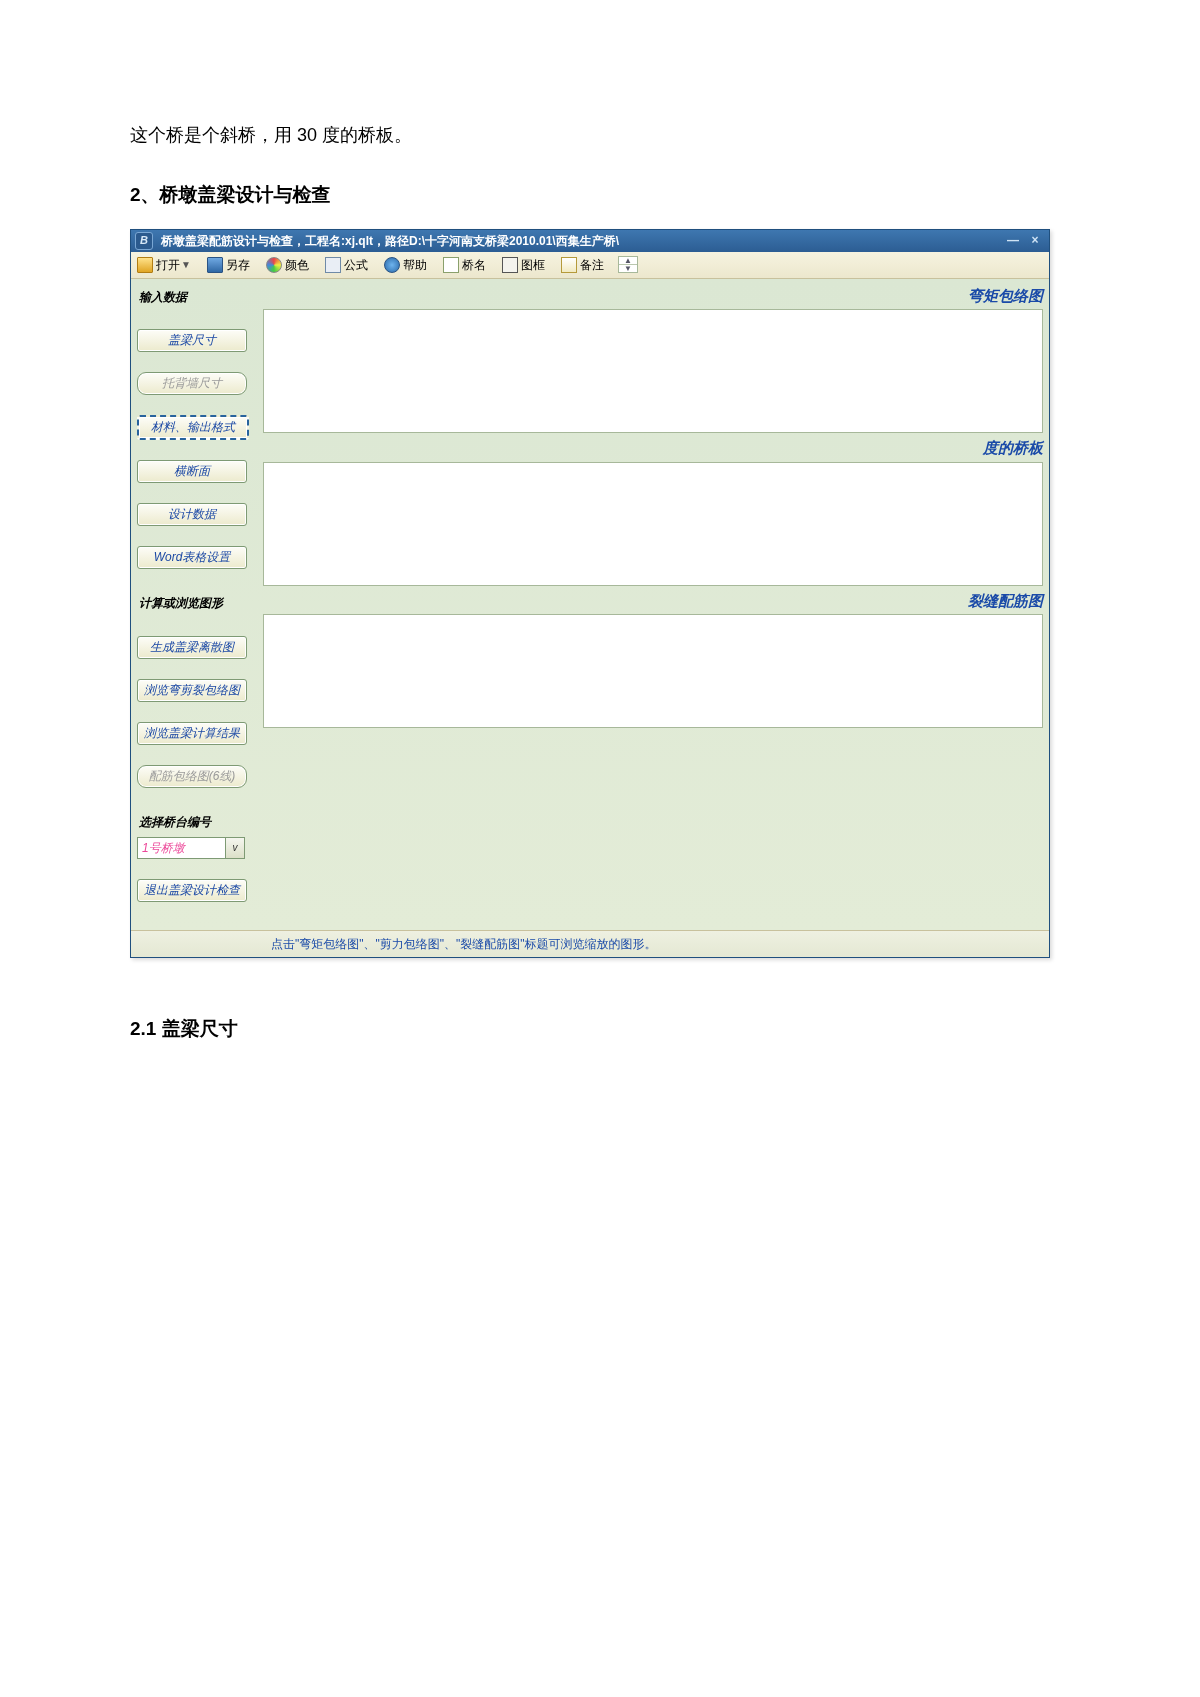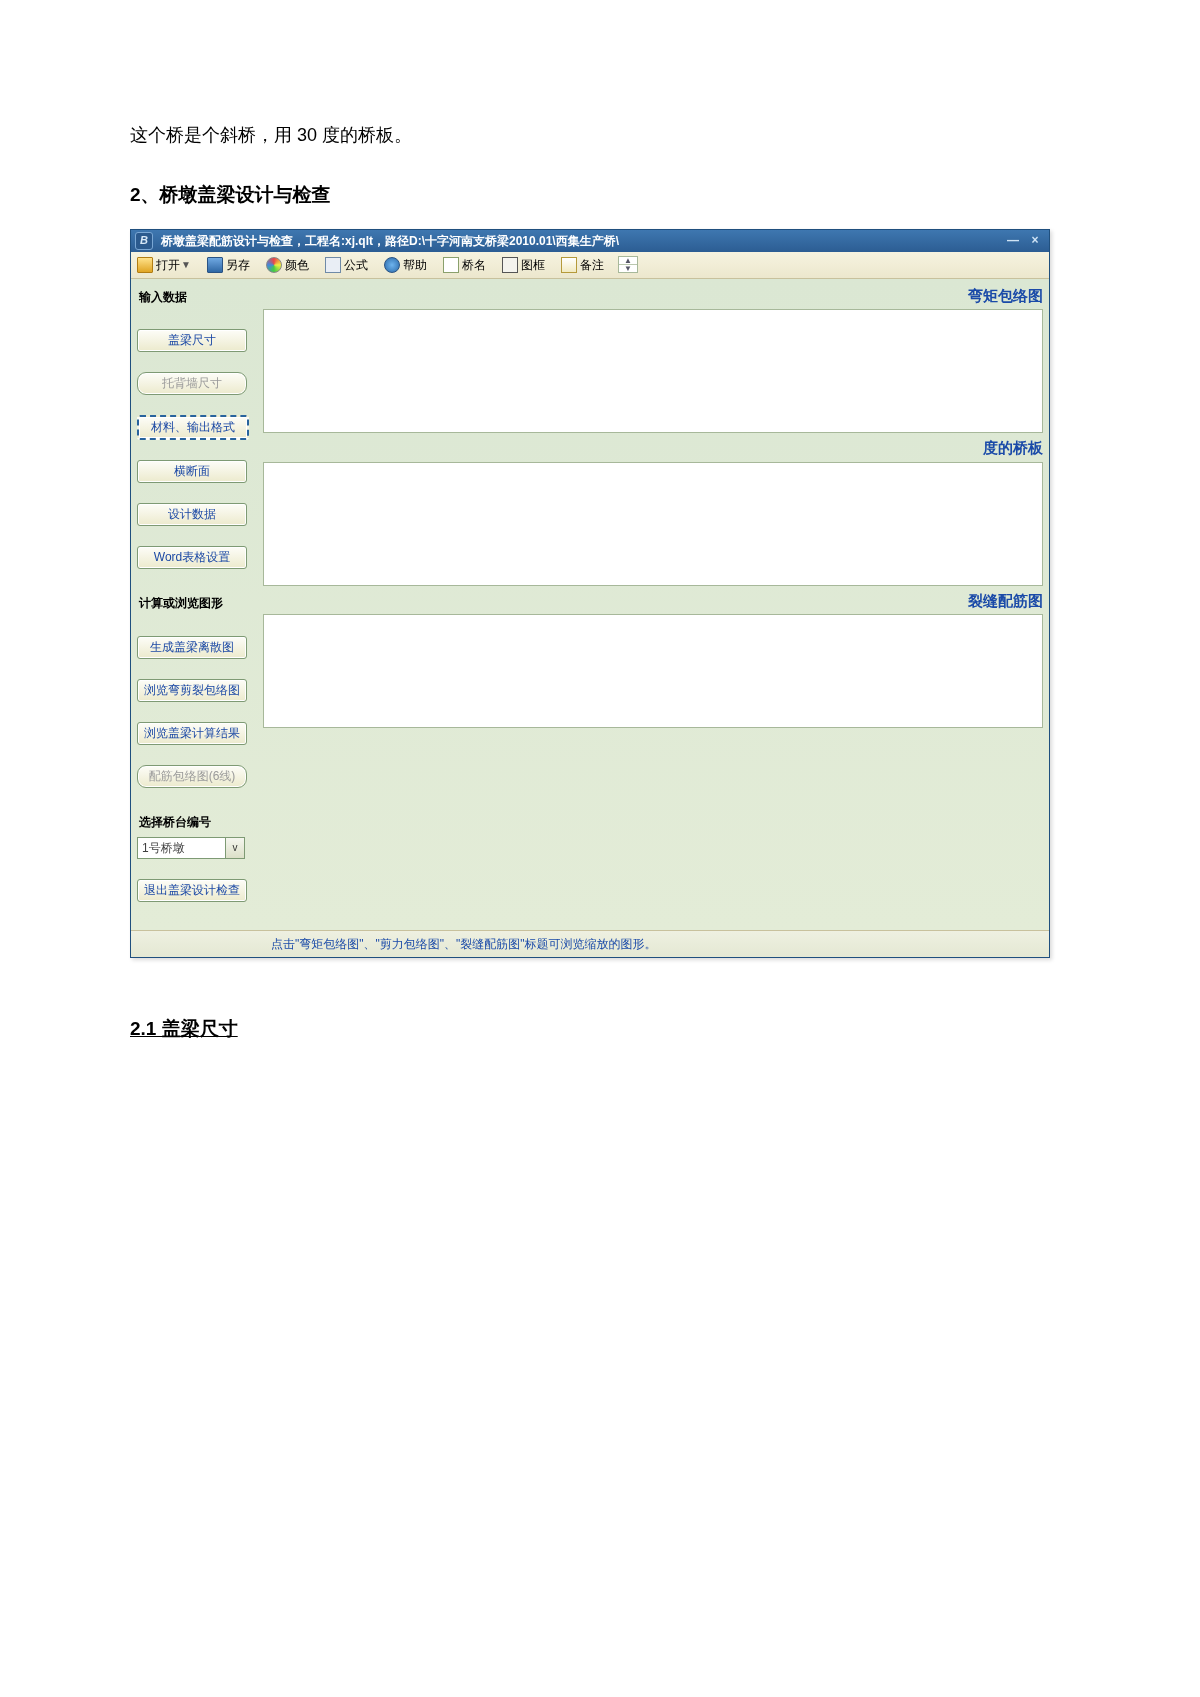--- a/index.html
+++ b/index.html
@@ -107,20 +107,21 @@
     flex-direction:column;
     margin-left:-2px;
   }
   .spin div { height:7px; text-align:center; font-size:8px; line-height:7px; color:#556;}
   .spin div+div { border-top:1px solid #bac7ae; }
 
   .winbody {
     display:flex;
     background: linear-gradient(#dbe7d3,#e3ecd7);
     padding: 2px;
+    font-style: italic;
   }
   .sidebar { width: 122px; padding: 2px 4px 6px 4px;}
   .grouplabel {
     font-weight: bold;
     font-size: 12px;
     color: #000;
     padding: 4px 2px 2px 2px;
   }
   .sbtn {
     display:block;
@@ -150,21 +151,21 @@
     width:108px;
     margin:3px 0 10px 0;
   }
   .pierselect .val {
     flex:1;
     height:20px;
     line-height:20px;
     padding-left:4px;
     background:#fff;
     border:1px solid #7e9a74;
-    color:#404040;
+    color:#ec4899;
     font-size:12px;
   }
   .pierselect .dd {
     width:18px;
     background: linear-gradient(#f5f6ef,#dce0c8);
     border:1px solid #7e9a74;
     border-left:none;
     text-align:center;
     font-size:10px;
     line-height:20px;
@@ -190,21 +191,21 @@
   }
   .plotbox.short { height: 112px; }
   .statusbar {
     background: linear-gradient(#eef0e1,#e4e8d3);
     border-top:1px solid #c8c19d;
     font-size:12px;
     color:#1a4aa8;
     padding:3px 0 3px 140px;
   }
 
-  .sub-h { font-weight:bold; font-size:19px; margin-top:40px;text-decoration:underline;}
+  .sub-h { font-weight:bold; font-size:19px; margin-top:40px;}
 </style>
 </head>
 <body>
 
 <div class="page">
   <div class="intro">这个桥是个斜桥，用 30 度的桥板。</div>
   <div class="h2">2、桥墩盖梁设计与检查</div>
 
   <div class="appwin">
     <div class="titlebar">

